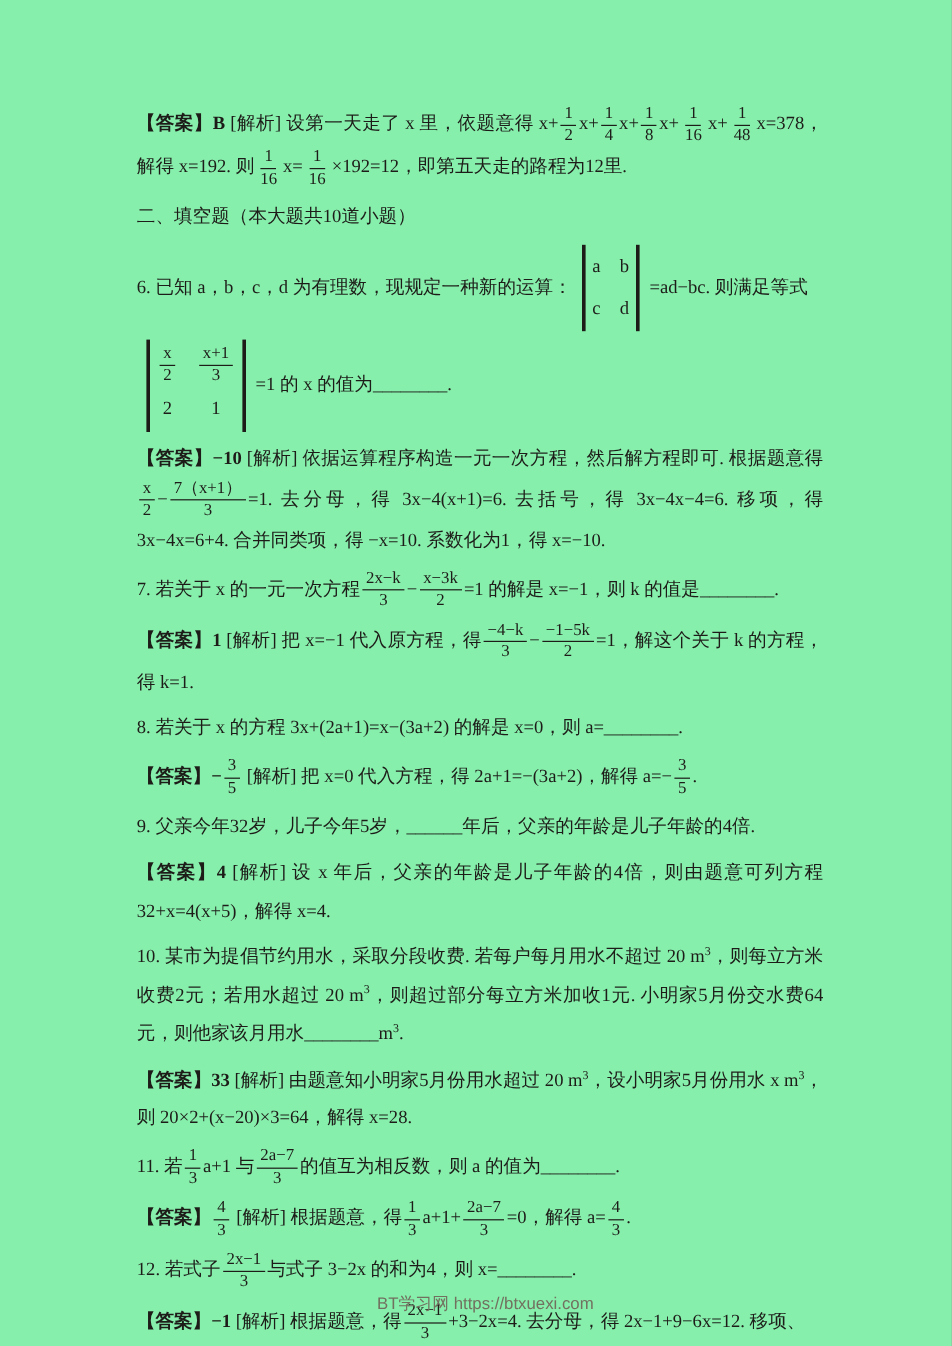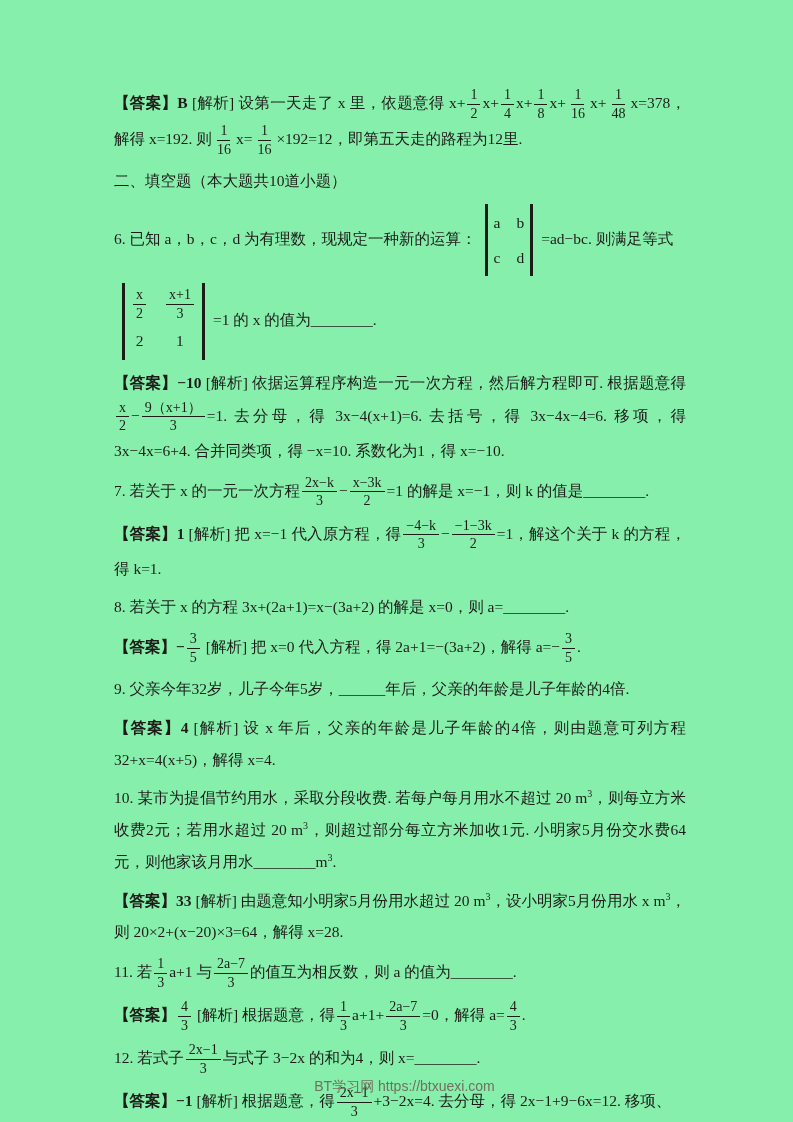--- a/index.html
+++ b/index.html
@@ -114,35 +114,35 @@
               </span></span>
             <span class="detcell">2</span>
             <span class="detcell">1</span>
           </span>
           <span class="bar"></span>
         </span>=1 的 x 的值为________.</div>
       <div class="para"><span class="b">【答案】−10</span>  [解析] 依据运算程序构造一元一次方程，然后解方程即可. 根据题意得<span class="frac">
           <span class="num">x</span>
           <span class="den">2</span>
         </span>−<span class="frac">
-          <span class="num">9（x+1）</span>
+          <span class="num">7（x+1）</span>
           <span class="den">3</span>
         </span>=1. 去分母，得 3x−4(x+1)=6. 去括号，得 3x−4x−4=6. 移项，得 3x−4x=6+4. 合并同类项，得 −x=10. 系数化为1，得 x=−10.</div>
       <div class="para">7. 若关于 x 的一元一次方程<span class="frac">
           <span class="num">2x−k</span>
           <span class="den">3</span>
         </span>−<span class="frac">
           <span class="num">x−3k</span>
           <span class="den">2</span>
         </span>=1 的解是 x=−1，则 k 的值是________.</div>
       <div class="para"><span class="b">【答案】1</span>  [解析] 把 x=−1 代入原方程，得<span class="frac">
           <span class="num">−4−k</span>
           <span class="den">3</span>
         </span>−<span class="frac">
-          <span class="num">−1−3k</span>
+          <span class="num">−1−5k</span>
           <span class="den">2</span>
         </span>=1，解这个关于 k 的方程，得 k=1.</div>
       <div class="para">8. 若关于 x 的方程 3x+(2a+1)=x−(3a+2) 的解是 x=0，则 a=________.</div>
       <div class="para"><span class="b">【答案】−</span><span class="frac">
           <span class="num">3</span>
           <span class="den">5</span>
         </span>  [解析] 把 x=0 代入方程，得 2a+1=−(3a+2)，解得 a=−<span class="frac">
           <span class="num">3</span>
           <span class="den">5</span>
         </span>.</div>

